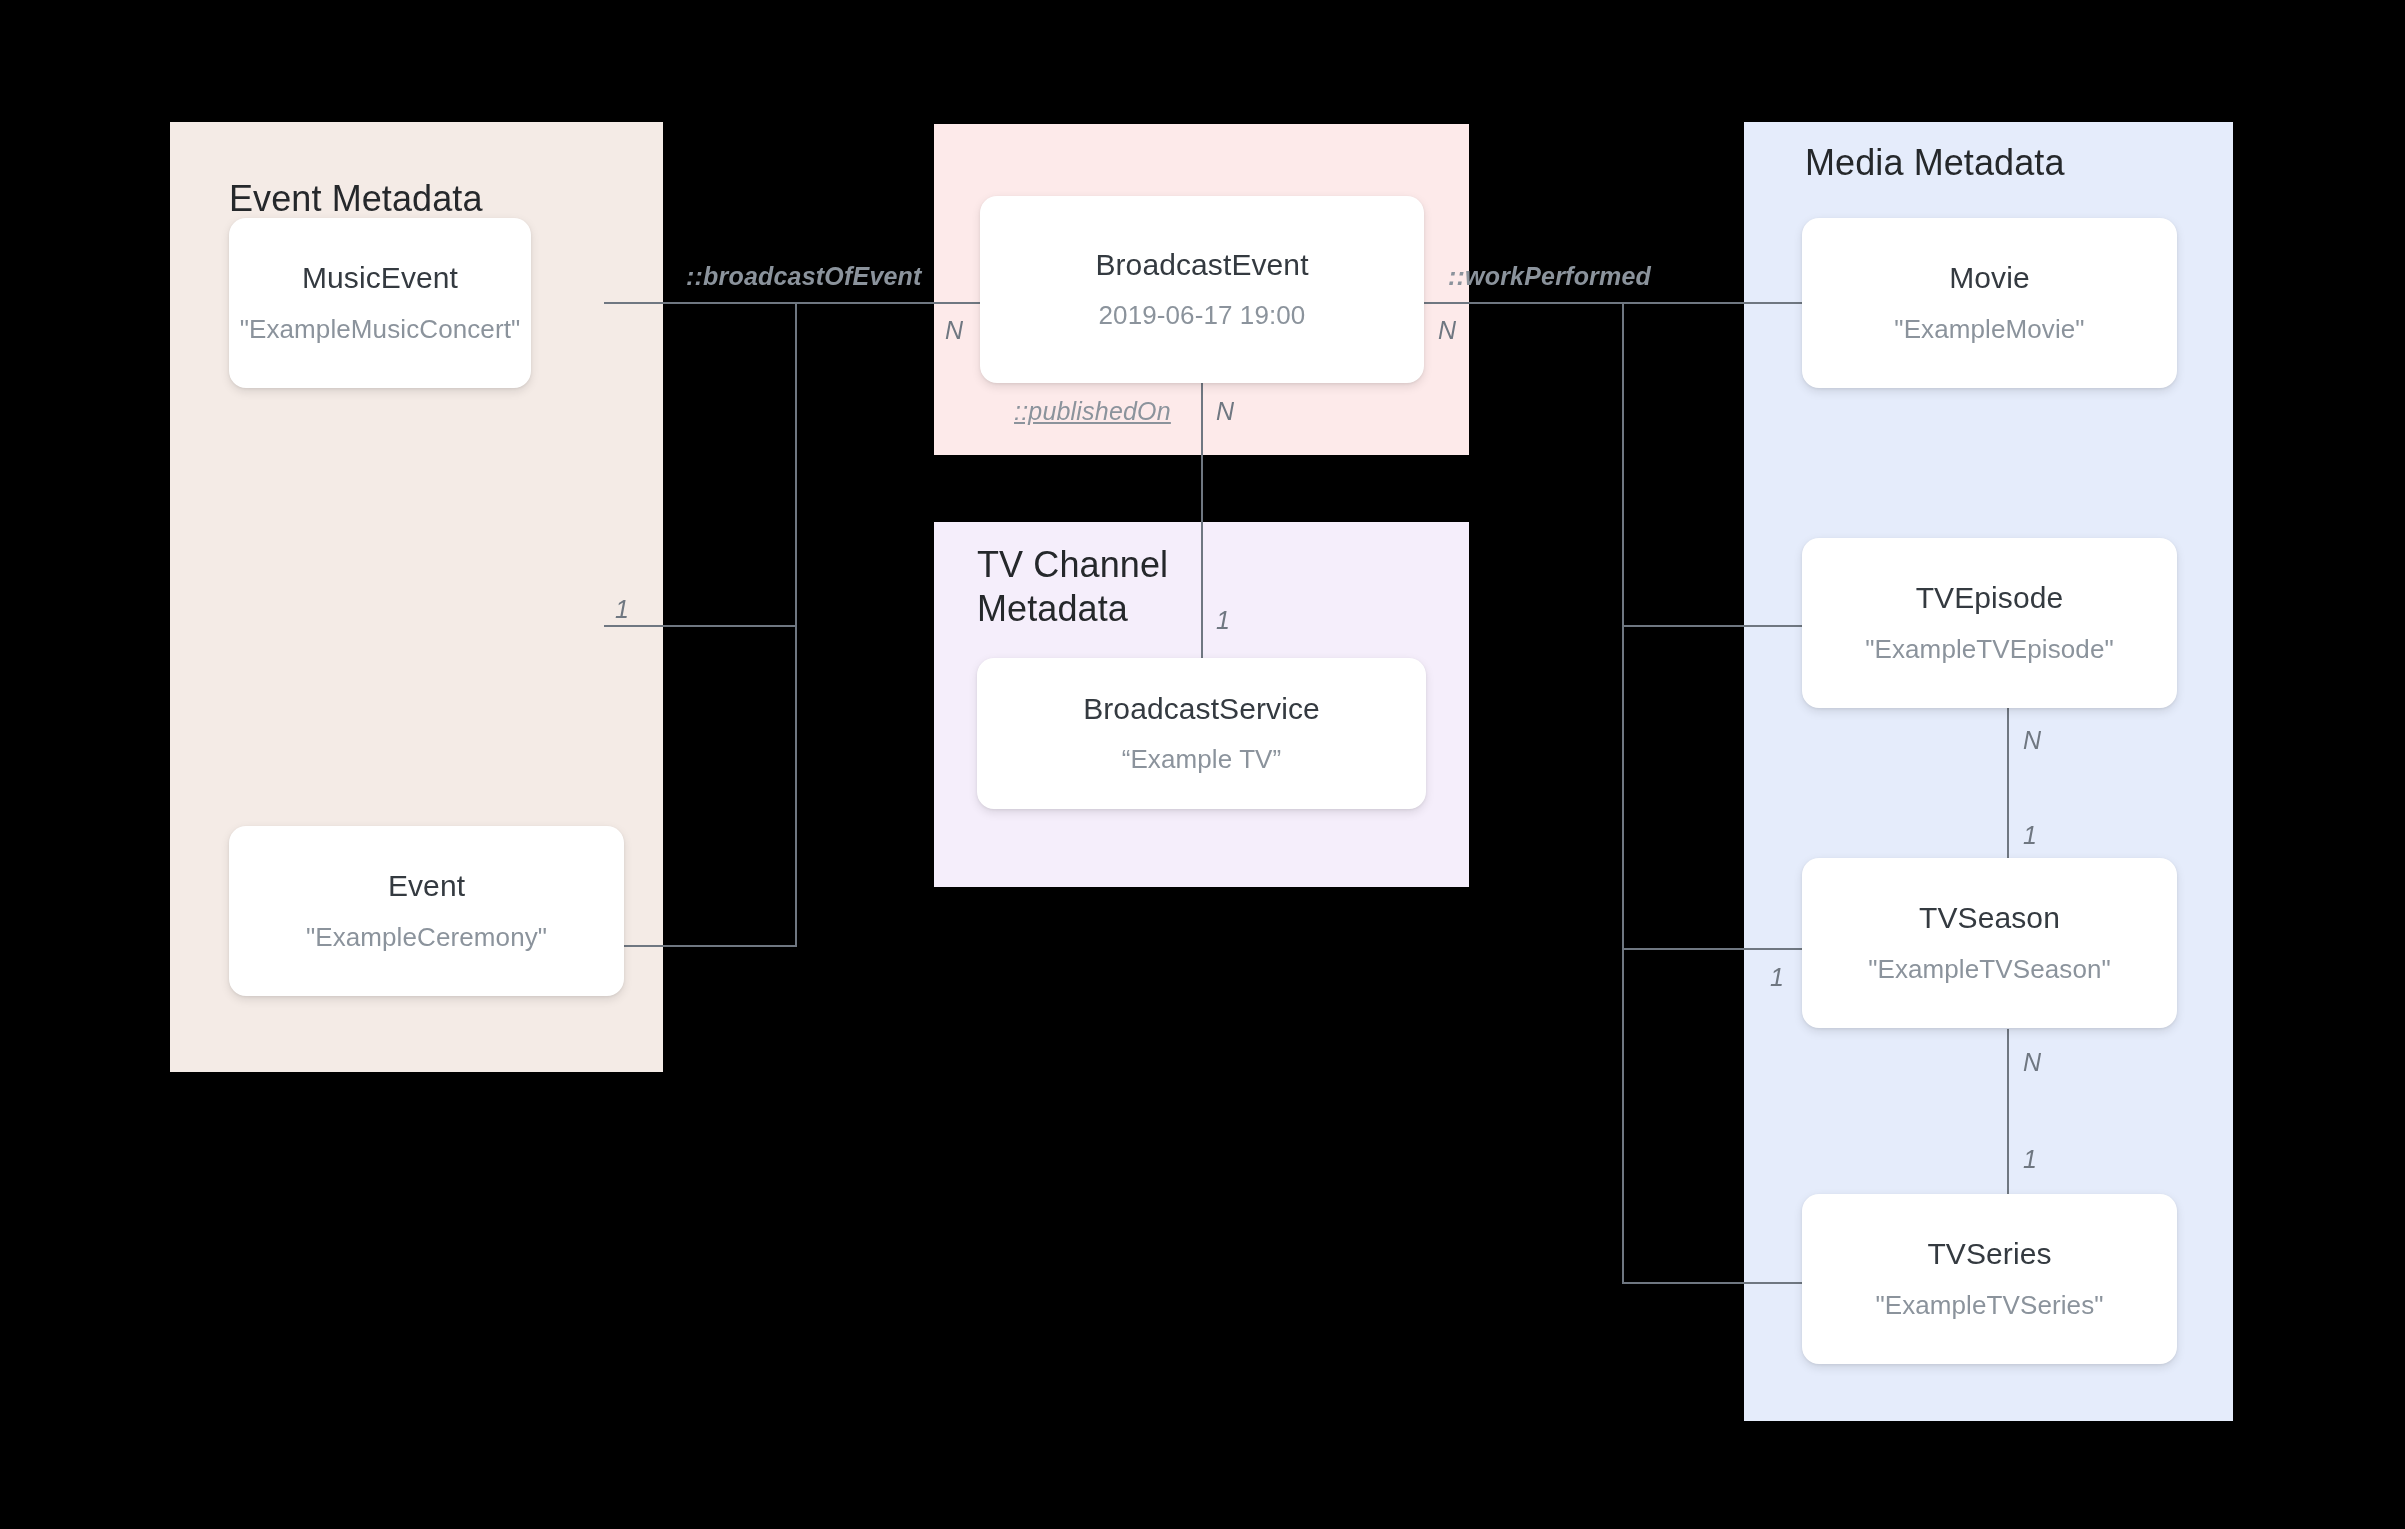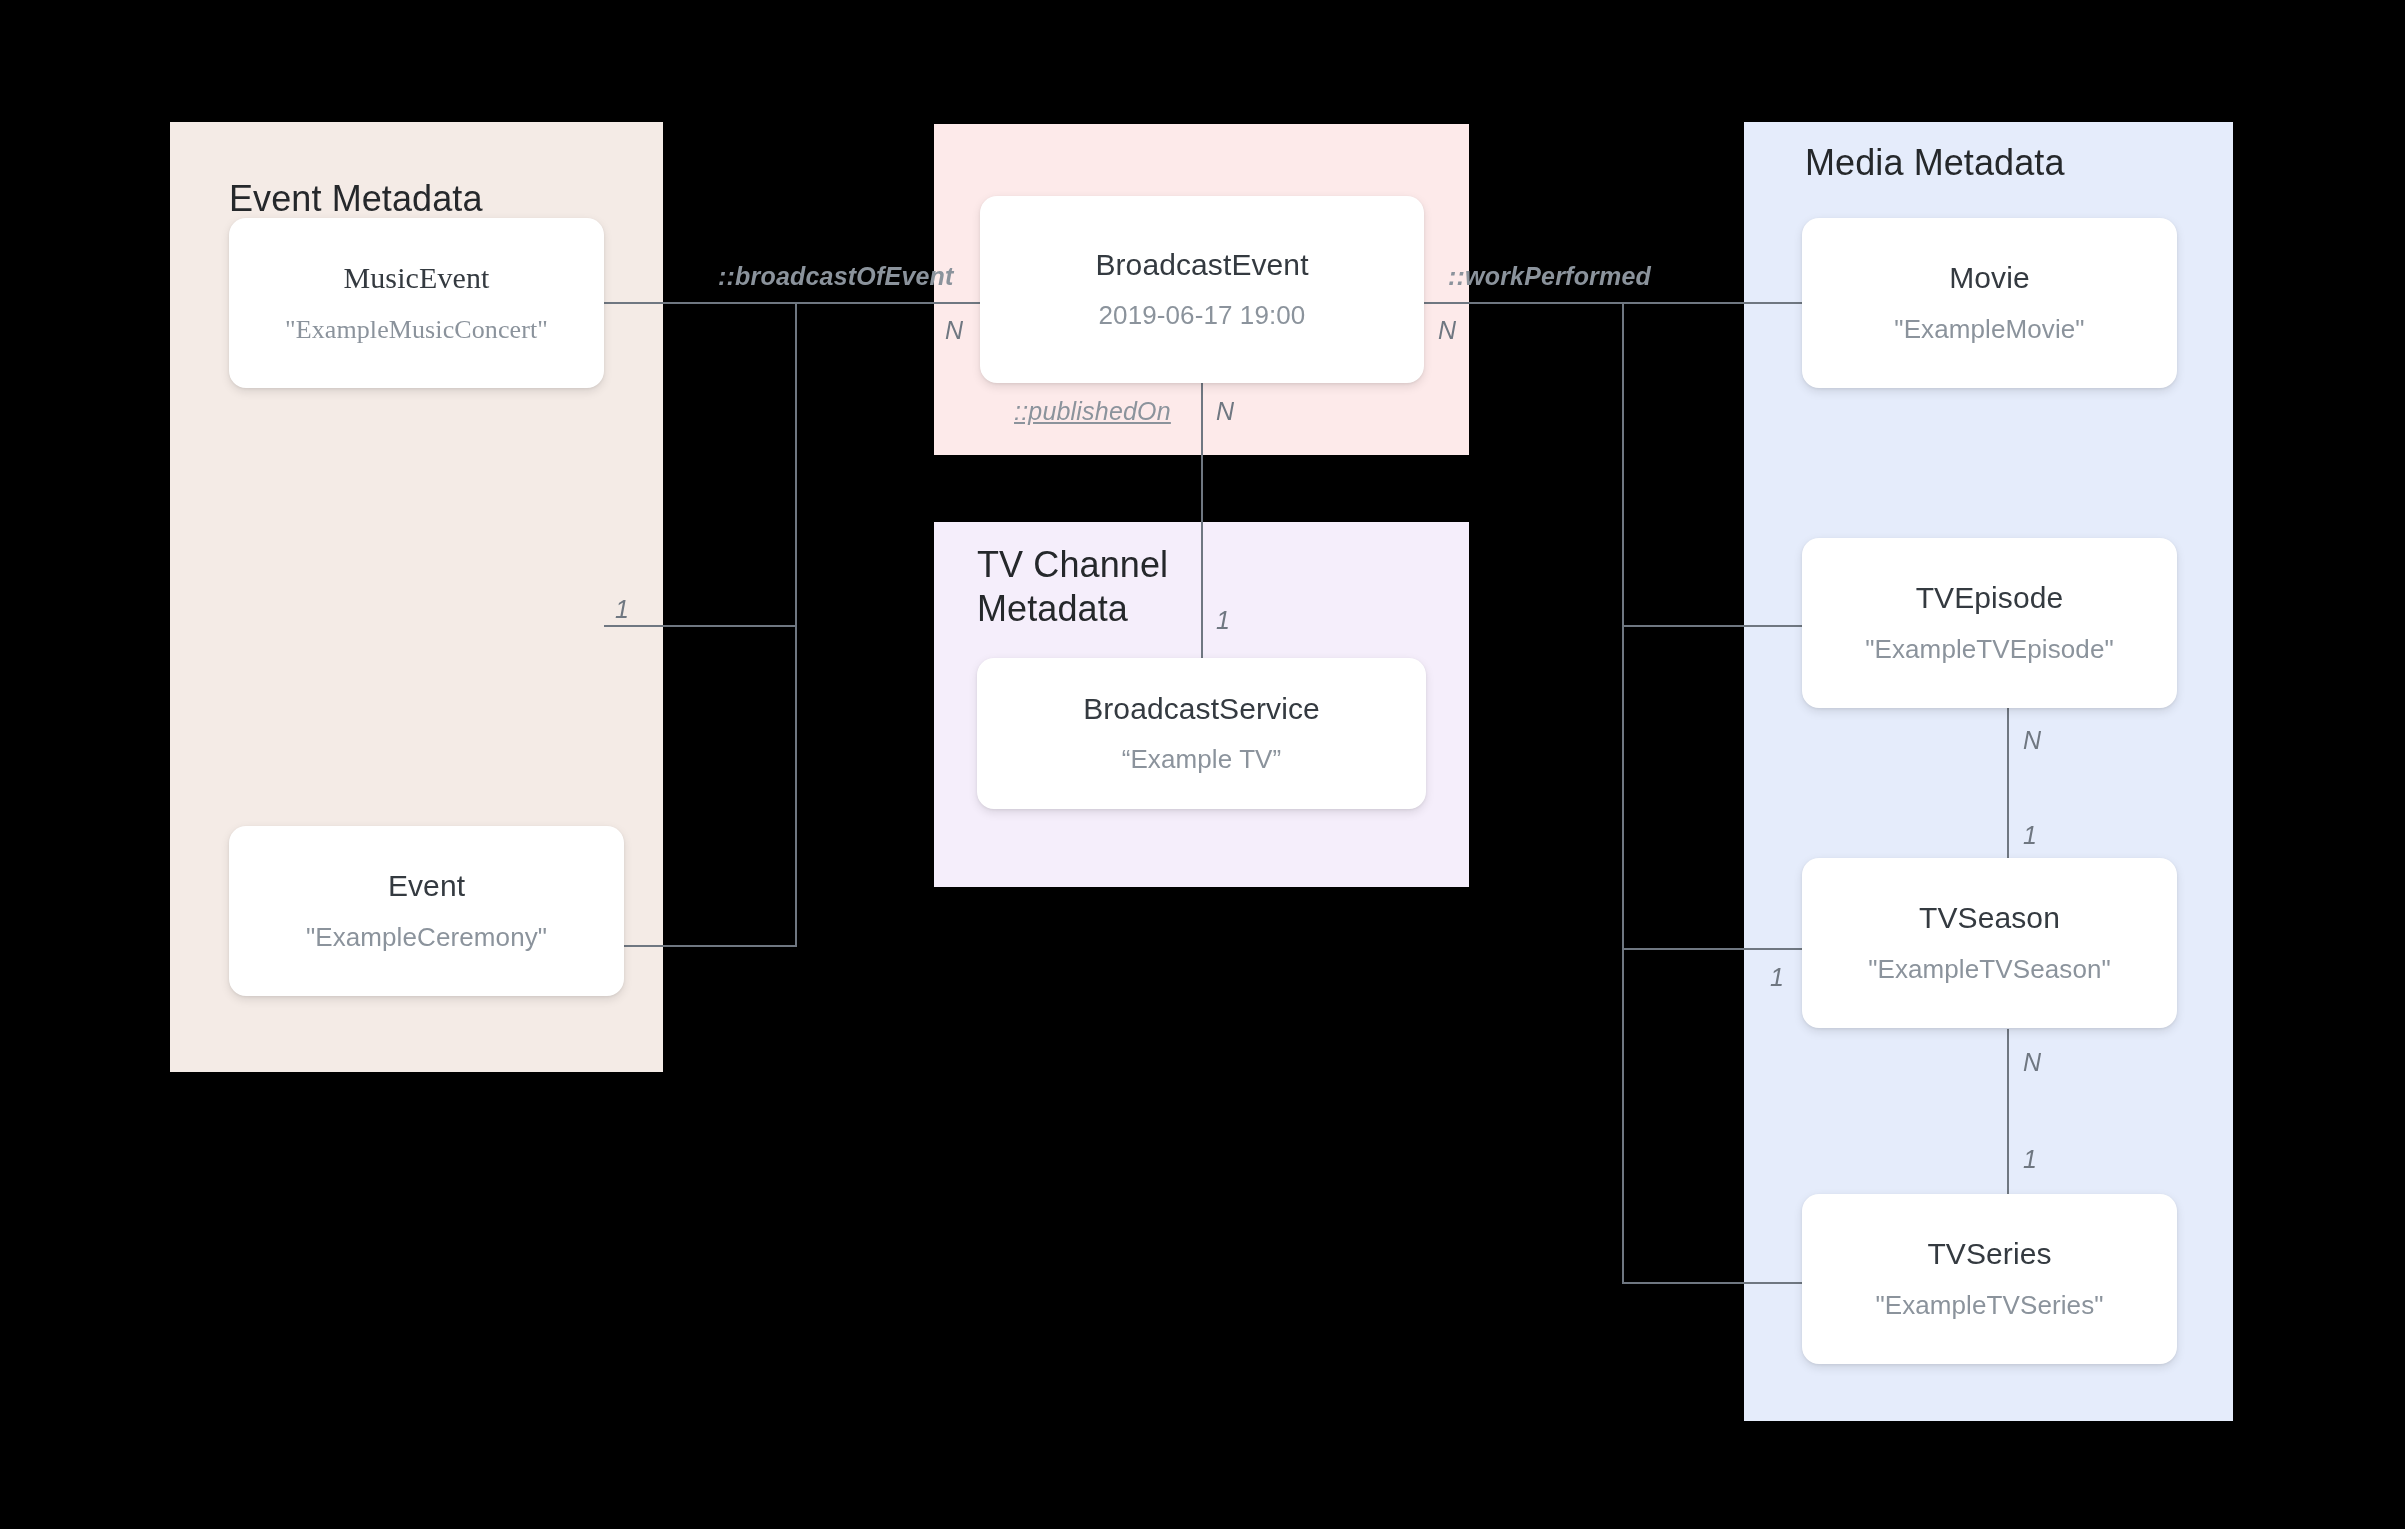--- a/index.html
+++ b/index.html
@@ -59,21 +59,21 @@
   }
   .card-value {
     font-size: 26px;
     color: #8b939c;
     line-height: 1.3;
     letter-spacing: 0.1px;
     margin-top: 15.3px;
   }
 
   
-  #card-musicevent     { left: 229px;  top: 218px;  width: 375px; height: 170px; font-family: Liberation Serif, serif; }
+  #card-musicevent     { left: 229px;  top: 218px;  width: 302px; height: 170px; }
   #card-sportsevent    { left: 229px;  top: 538px;  width: 375px; height: 170px; }
   #card-event          { left: 229px;  top: 826px;  width: 395px; height: 170px; }
   #card-broadcastevent { left: 980px; top: 196px;  width: 444px; height: 187px; }
   #card-broadcastservice { left: 977px; top: 658px; width: 449px; height: 151px; }
   #card-movie          { left: 1802px; top: 218px;  width: 375px; height: 170px; }
   #card-tvepisode      { left: 1802px; top: 538px;  width: 375px; height: 170px; }
   #card-tvseason       { left: 1802px; top: 858px;  width: 375px; height: 170px; text-align: center; }
   #card-tvseries       { left: 1802px; top: 1194px; width: 375px; height: 170px; }
 
   
@@ -173,21 +173,21 @@
   <div class="card" id="card-tvseason">
     <div class="card-type">TVSeason</div>
     <div class="card-value">"ExampleTVSeason"</div>
   </div>
 
   <div class="card" id="card-tvseries">
     <div class="card-type">TVSeries</div>
     <div class="card-value">"ExampleTVSeries"</div>
   </div>
 
-  <div class="edge-label" style="left:718px; top:262px;">::broadcastOfEvent</div>
+  <div class="edge-label" style="left:686px; top:262px;">::broadcastOfEvent</div>
 
   <div class="edge-label" style="left:1448px; top:262px;">::workPerformed</div>
 
   <div class="edge-label" style="left:1014px; top:397px; font-weight:normal;text-decoration:underline;">::publishedOn</div>
 
   <div class="card-label" style="left:945px; top:316px;">N</div>
 
   <div class="card-label" style="left:615px; top:595px;">1</div>
 
   <div class="card-label" style="left:1438px; top:316px;">N</div>

